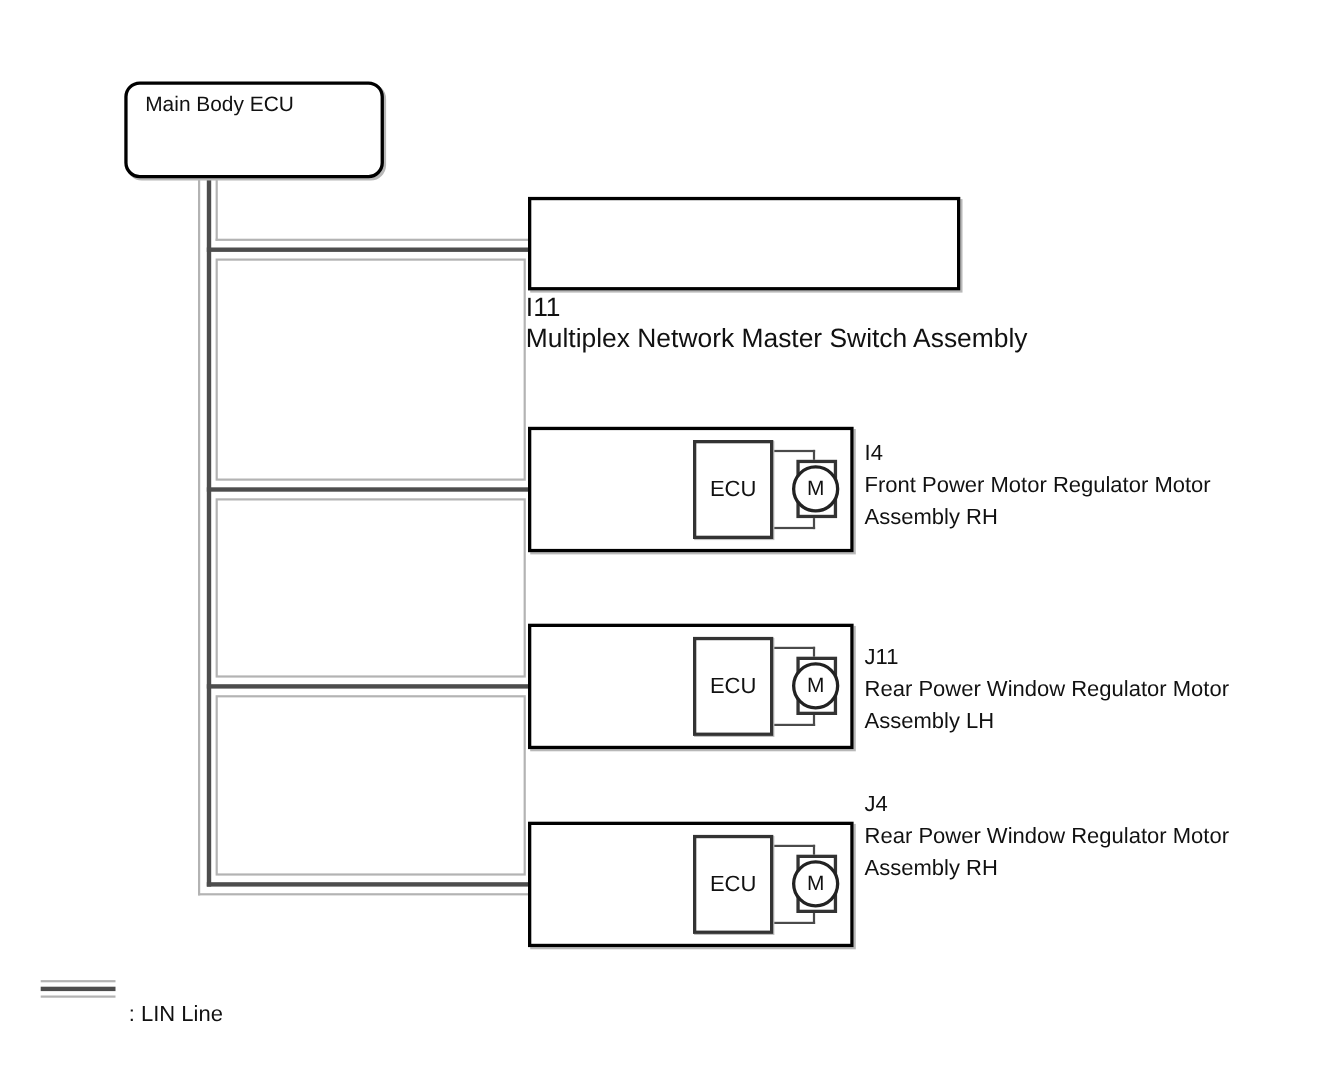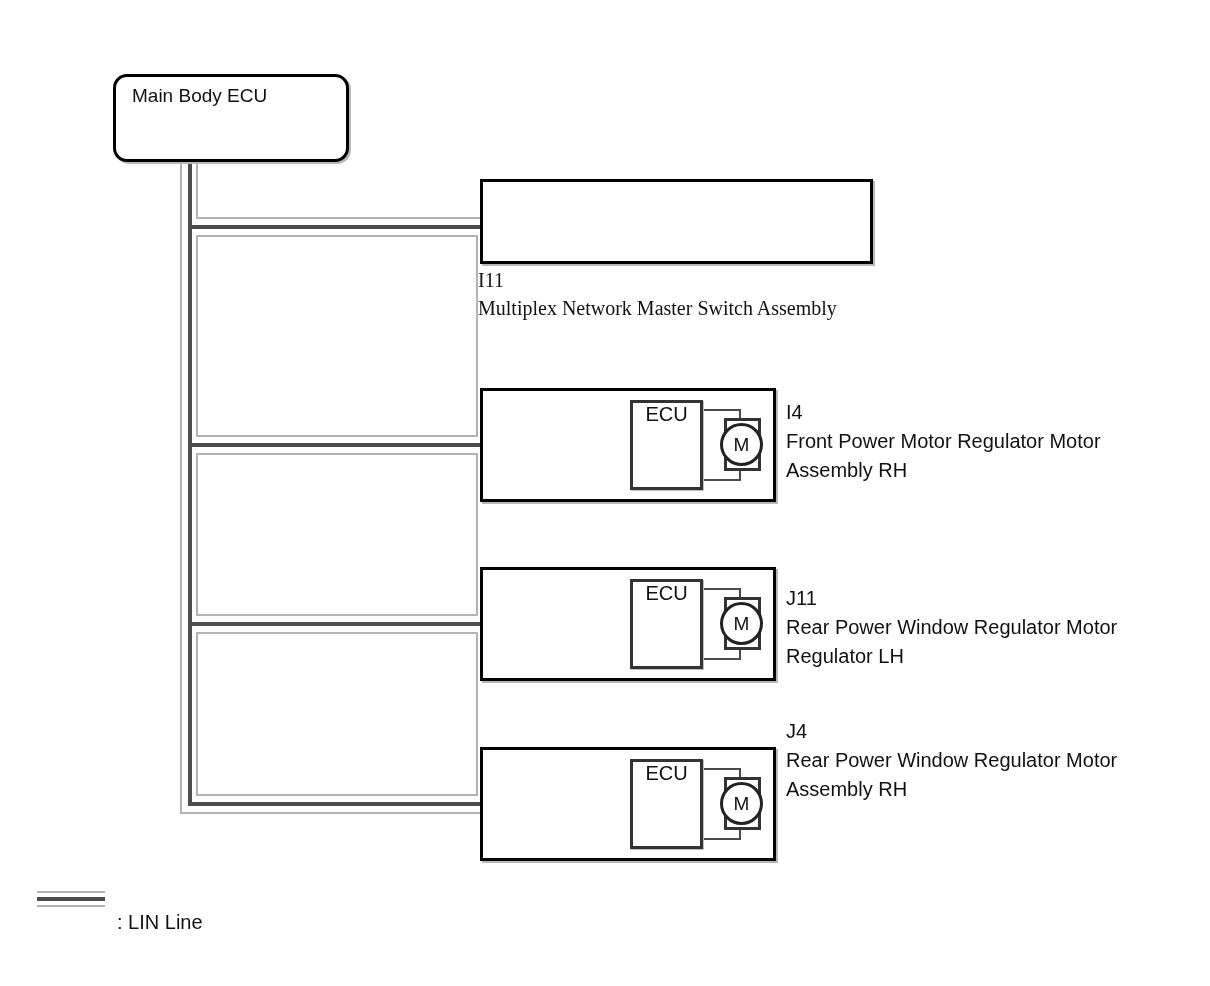--- a/index.html
+++ b/index.html
@@ -22,36 +22,36 @@
     border:3px solid var(--box-border,#000);box-sizing:border-box;background:#fff;
     box-shadow:2px 2px 0 #b8b8b8;z-index:3;
   }
   .motor-box{
     width:296px;height:114px;border:3px solid var(--box-border,#000);box-sizing:border-box;
     background:#fff;box-shadow:2px 2px 0 #b8b8b8;z-index:3;
   }
   .ecu-box{
     position:absolute;left:147px;top:9px;width:73px;height:90px;
     border:3px solid var(--inner-border,#333);box-sizing:border-box;background:#fff;
-    box-shadow:1px 1px 0 #c0c0c0;display:flex;align-items:flex-start;justify-content:center;
+    box-shadow:1px 1px 0 #c0c0c0;display:flex;align-items:center;justify-content:center;
     font-size:20px;z-index:2;
   }
   .motor-frame{
     position:absolute;left:241px;top:27px;width:37px;height:53px;
     border:3px solid var(--inner-border,#333);box-sizing:border-box;background:#fff;z-index:2;
   }
   .motor-circle{
     position:absolute;left:237px;top:32px;width:43px;height:43px;border-radius:50%;
     border:3px solid #222;box-sizing:border-box;background:#fff;
     display:flex;align-items:center;justify-content:center;font-size:19px;z-index:3;
   }
   .wire{position:absolute;background:#4a4a4a;z-index:1;}
   
   .label-block{font-size:20px;line-height:29px;white-space:nowrap;z-index:4;}
-  .label-block-i11{font-size:20px;line-height:28px;white-space:nowrap;z-index:4;font-family:Liberation Serif, serif;}
+  .label-block-i11{font-size:24px;line-height:28px;white-space:nowrap;z-index:4;}
   .legend-label{font-size:20px;white-space:nowrap;z-index:4;margin-top:24px;}
 </style>
 </head>
 <body>
 
 <div class="canvas">
 
   <div class="abs lin-dark" style="left:188px;top:160px;width:4px;height:646px;"></div>
 
   <div class="abs lin-dark" style="left:188px;top:225px;width:292px;height:4px;"></div>
@@ -107,21 +107,21 @@
     <div class="ecu-box">
       <span>ECU</span>
     </div>
     <div class="motor-circle">
       <span>M</span>
     </div>
   </div>
   <div class="abs label-block" style="left:786px;top:584px;">
     <div>J11</div>
     <div>Rear Power Window Regulator Motor</div>
-    <div>Regulator LH</div>
+    <div>Assembly LH</div>
   </div>
 
   <div class="abs motor-box" style="left:480px;top:747px;">
     <div class="wire" style="left:217px;top:18px;width:41px;height:2px;"></div>
     <div class="wire" style="left:256px;top:18px;width:2px;height:12px;"></div>
     <div class="wire" style="left:217px;top:88px;width:41px;height:2px;"></div>
     <div class="wire" style="left:256px;top:78px;width:2px;height:12px;"></div>
     <div class="motor-frame"></div>
     <div class="ecu-box">
       <span>ECU</span>

